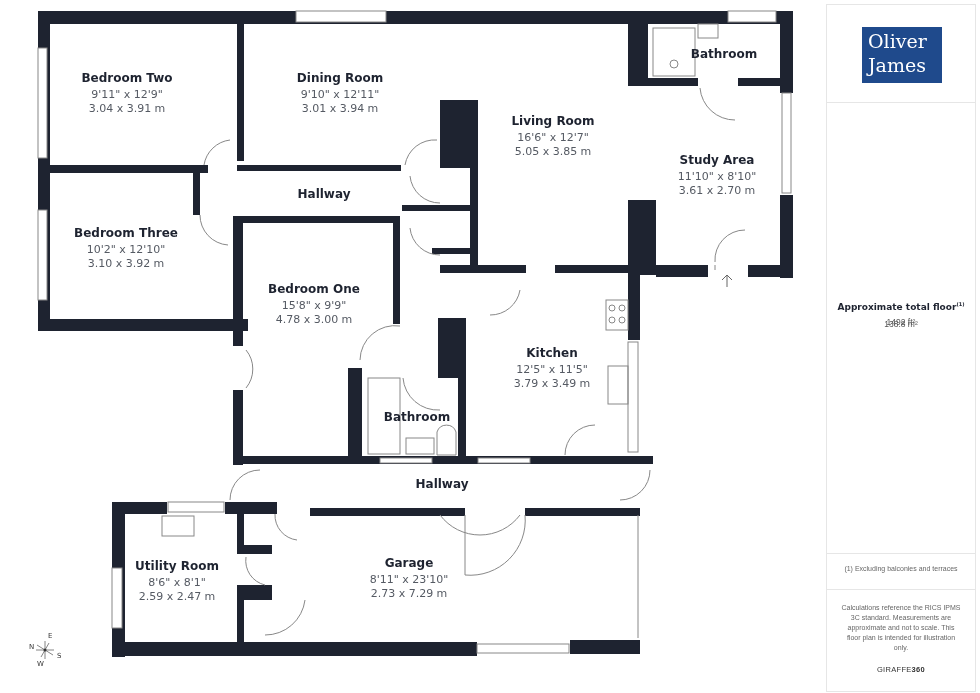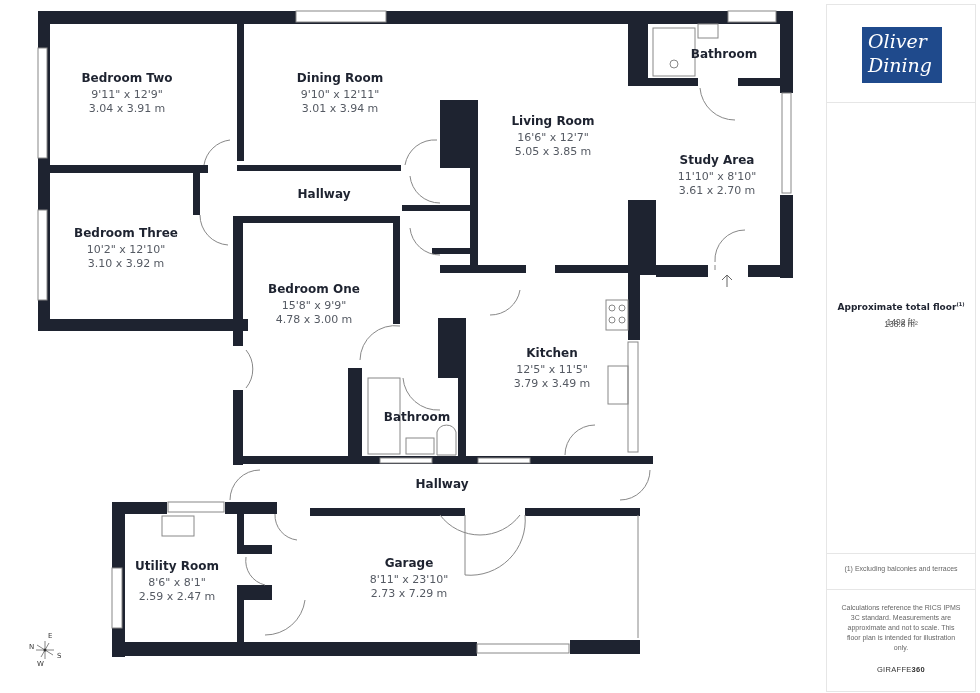--- a/index.html
+++ b/index.html
@@ -192,24 +192,24 @@
     </g>
     <circle cx="45" cy="650" r="1.5" fill="#333"></circle>
     <text x="29" y="649">N</text>
     <text x="48" y="638">E</text>
     <text x="57" y="658">S</text>
     <text x="37" y="666">W</text>
   </g>
 </svg>
 
 <div id="sidebar">
-  <div class="sb-sec" style="top:0;height:97px;font-style:italic;">
+  <div class="sb-sec" style="top:0;height:97px;">
     <div class="logo">
       <div>Oliver</div>
-      <div>Dining</div>
+      <div>James</div>
     </div>
   </div>
   <div class="area-title"><span>Approximate total floor</span><sup>(1)</sup></div>
   <div class="area-val" style="top:312px;">1492 ft²</div>
   <div class="area-val" style="top:314px;">138.8 m²</div>
   <div class="sb-sec" style="top:548px;height:0;border-top:1px solid #e6e6e6;border-bottom:none;"></div>
   <div class="footnote">(1) Excluding balconies and terraces</div>
   <div class="sb-sec" style="top:584px;height:0;border-top:1px solid #e6e6e6;border-bottom:none;"></div>
   <div class="disclaimer">Calculations reference the RICS IPMS 3C standard. Measurements are approximate and not to scale. This floor plan is intended for illustration only.</div>
   <div class="brand"><span>GIRAFFE</span><b>360</b></div>

